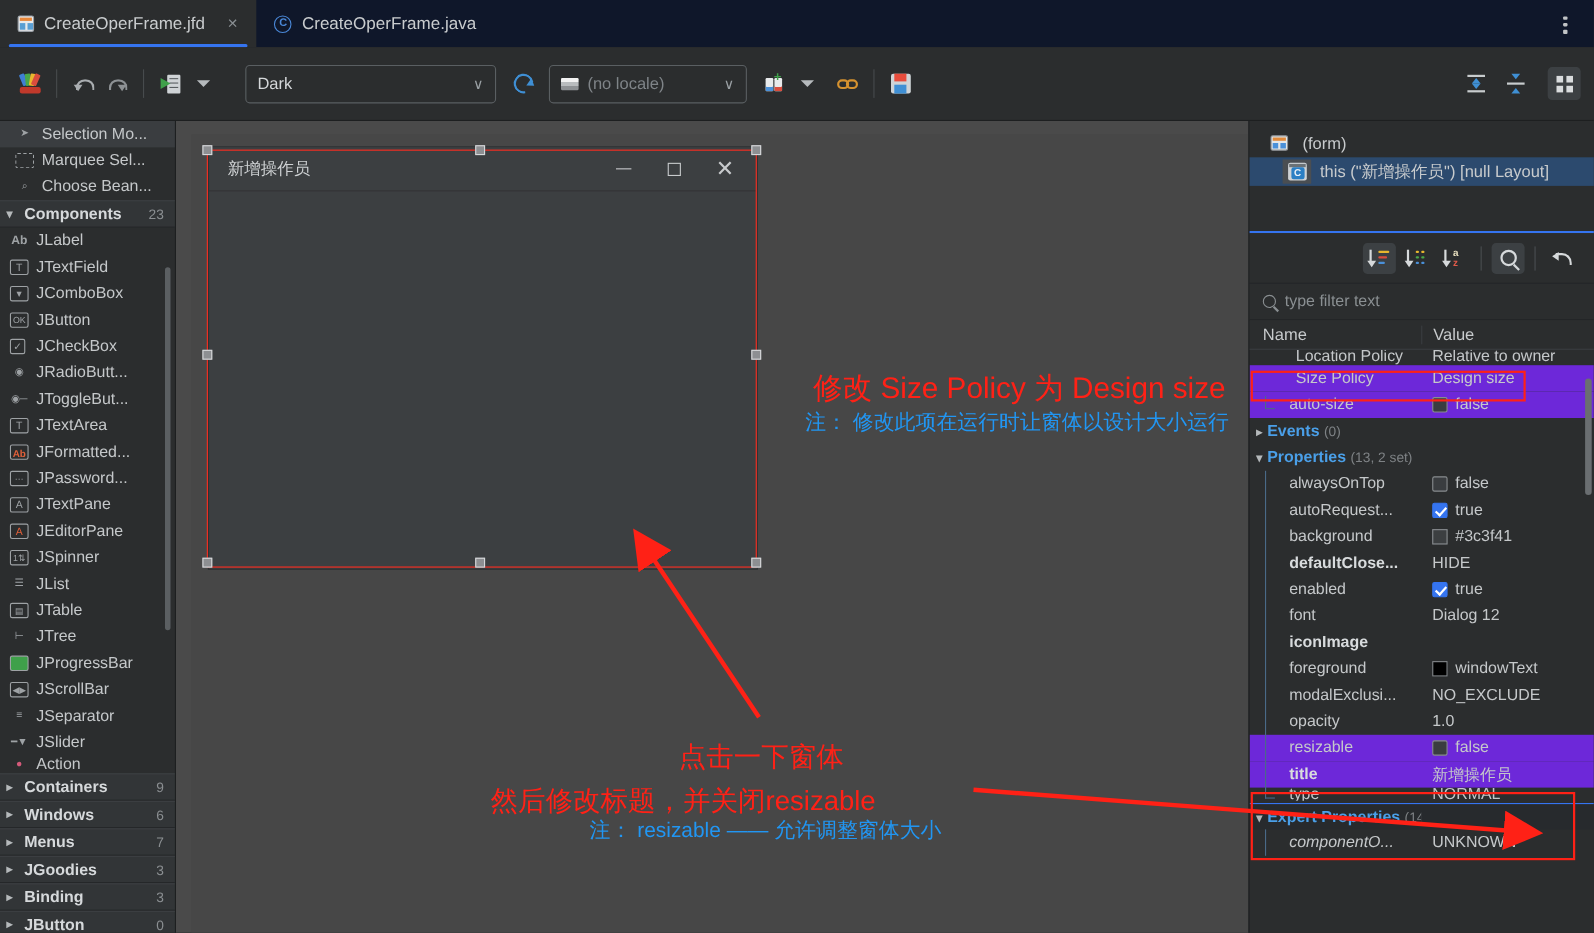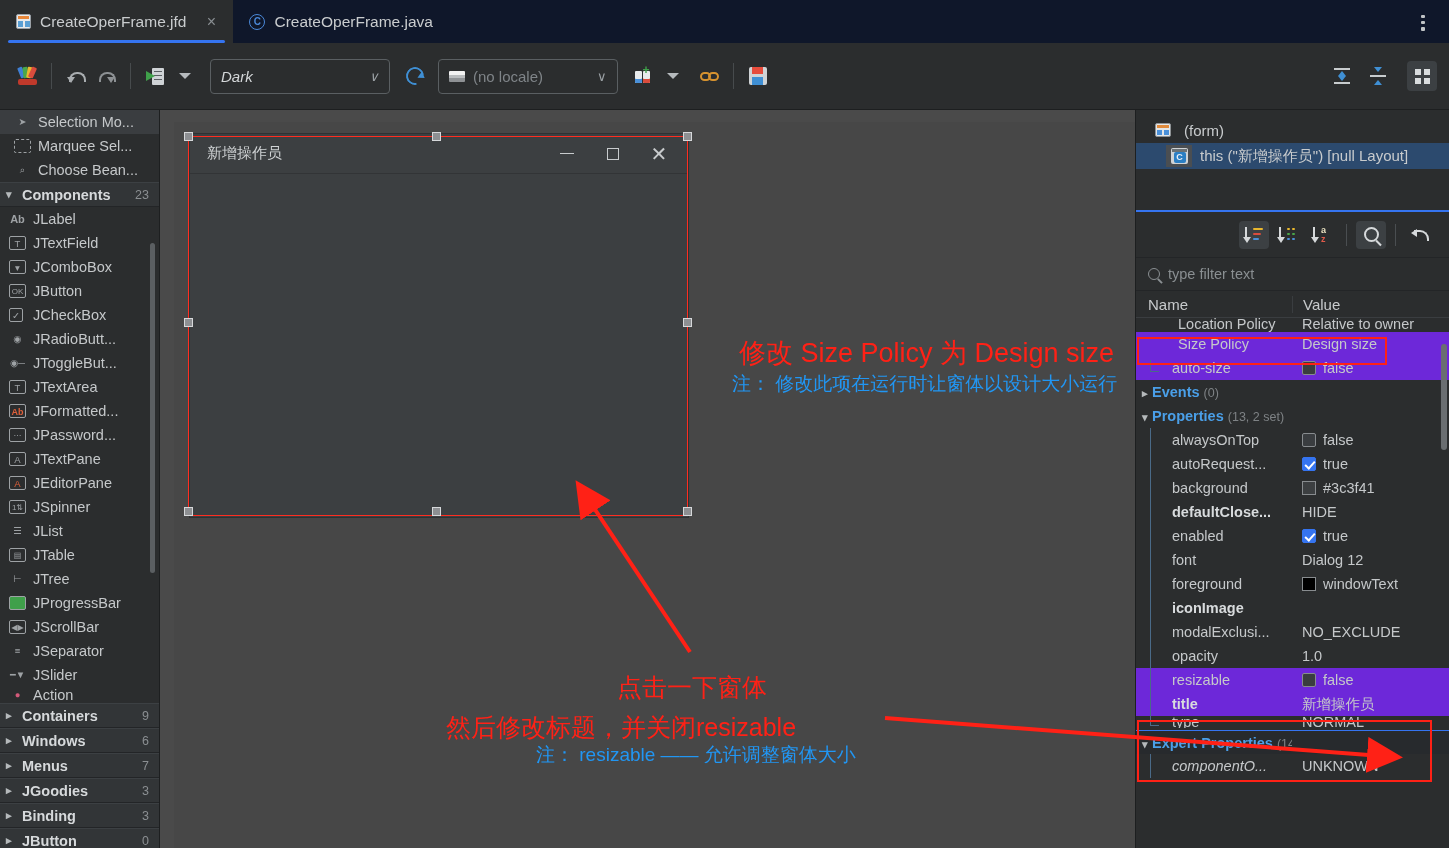--- a/index.html
+++ b/index.html
@@ -122,21 +122,21 @@
     border-right: 6px solid transparent; border-top: 6px solid #b6babd;
   }
   .combo {
     height: 35px; border: 1px solid #5a5f62; border-radius: 4px;
     background: #2b2d2e; display: flex; align-items: center;
     padding: 0 10px; gap: 8px; color: #d4d7d9; font-size: 15px;
     cursor: pointer; position: relative;
   }
   .combo .cv { flex: 1; }
   .combo .chev { color: #9aa0a4; font-size: 13px; }
-  #theme-combo { width: 180px; margin-left: 10px; font-style: italic; }
+  #theme-combo { width: 228px; margin-left: 23px; }
   #locale-combo { width: 180px; color: #7f8488; }
   .locale-swatch {
     width: 16px; height: 11px; border-radius: 1px;
     background: linear-gradient(#f2f2f2 0 34%, #b9bcbe 34% 67%, #8e9194 67% 100%);
   }
   .icon-refresh {
     width: 18px; height: 18px; border: 2.4px solid #3f8fd4;
     border-radius: 50%; border-right-color: transparent; position: relative;
     transform: rotate(35deg);
   }
@@ -878,30 +878,30 @@
               <span>true</span>
             </span>
         </div>
         <div class="prow">
           <span class="pn"><span class="indent-tree" style="display:inline-block">font</span></span>
           <span class="pv">
               <span>Dialog 12</span>
             </span>
         </div>
         <div class="prow">
+          <span class="pn"><span class="indent-tree bold" style="display:inline-block">iconImage</span></span>
+          <span class="pv">
+              <span></span>
+            </span>
+        </div>
+        <div class="prow">
           <span class="pn"><span class="indent-tree" style="display:inline-block">foreground</span></span>
           <span class="pv">
               <span class="swatch" style="background:#000"></span>
               <span>windowText</span>
-            </span>
-        </div>
-        <div class="prow">
-          <span class="pn"><span class="indent-tree bold" style="display:inline-block">iconImage</span></span>
-          <span class="pv">
-              <span></span>
             </span>
         </div>
         <div class="prow">
           <span class="pn"><span class="indent-tree" style="display:inline-block">modalExclusi...</span></span>
           <span class="pv">
               <span>NO_EXCLUDE</span>
             </span>
         </div>
         <div class="prow">
           <span class="pn"><span class="indent-tree" style="display:inline-block">opacity</span></span>

